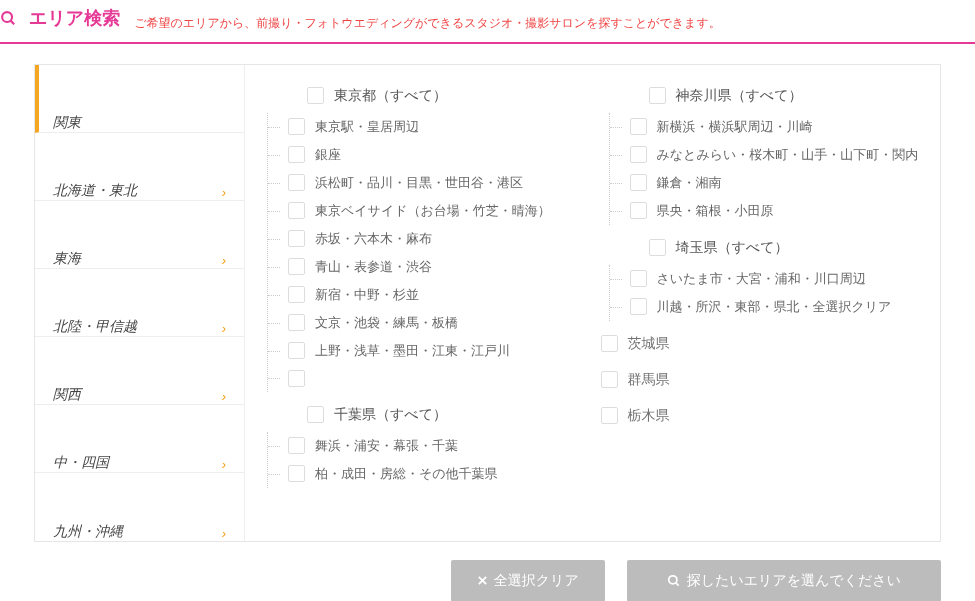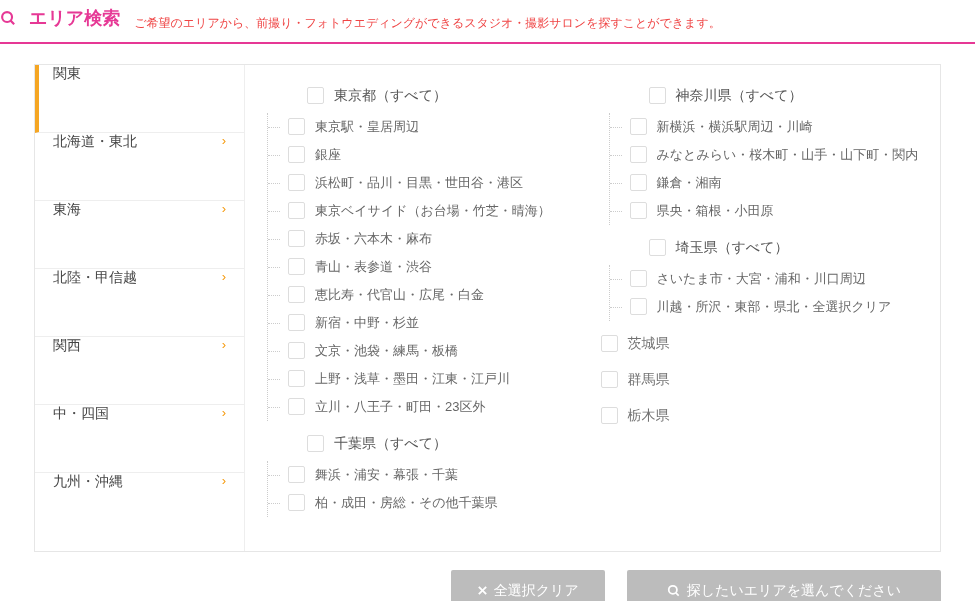--- a/index.html
+++ b/index.html
@@ -42,27 +42,28 @@
   }
   .sidebar {
     width: 210px;
     border-right: 1px solid #eee;
     flex-shrink: 0;
   }
   .sidebar-item {
     height: 68px;
     border-bottom: 1px solid #eee;
     display: flex;
-    align-items: flex-start;
+    align-items: flex-end;
     justify-content: space-between;
     padding: 0 18px 0 18px;
     font-size: 14px;
     color: #444;
     cursor: pointer;
     position: relative;
+    font-style: italic;
   }
   .sidebar-item.active {
     border-left: 4px solid #f5a623;
     padding-left: 14px;
   }
   .sidebar-item:last-child { border-bottom: none; }
   .chev {
     color: #f59a0e;
     font-size: 13px;
   }
@@ -219,37 +220,32 @@
             <div class="child">
               <span class="cb"></span>
               <span class="label">赤坂・六本木・麻布</span>
             </div>
             <div class="child">
               <span class="cb"></span>
               <span class="label">青山・表参道・渋谷</span>
             </div>
             <div class="child">
               <span class="cb"></span>
-              <span class="label">恵比寿・代官山・広尾・白金</span>
-            </div>
-            <div class="child">
-              <span class="cb"></span>
               <span class="label">新宿・中野・杉並</span>
             </div>
             <div class="child">
               <span class="cb"></span>
               <span class="label">文京・池袋・練馬・板橋</span>
             </div>
             <div class="child">
               <span class="cb"></span>
               <span class="label">上野・浅草・墨田・江東・江戸川</span>
             </div>
             <div class="child">
               <span class="cb"></span>
-              <span class="label">立川・八王子・町田・23区外</span>
             </div>
           </div>
         </div>
         <div class="group">
           <div class="group-head">
             <span class="cb"></span>
             <span class="label">千葉県（すべて）</span>
           </div>
           <div class="children">
             <div class="child">

